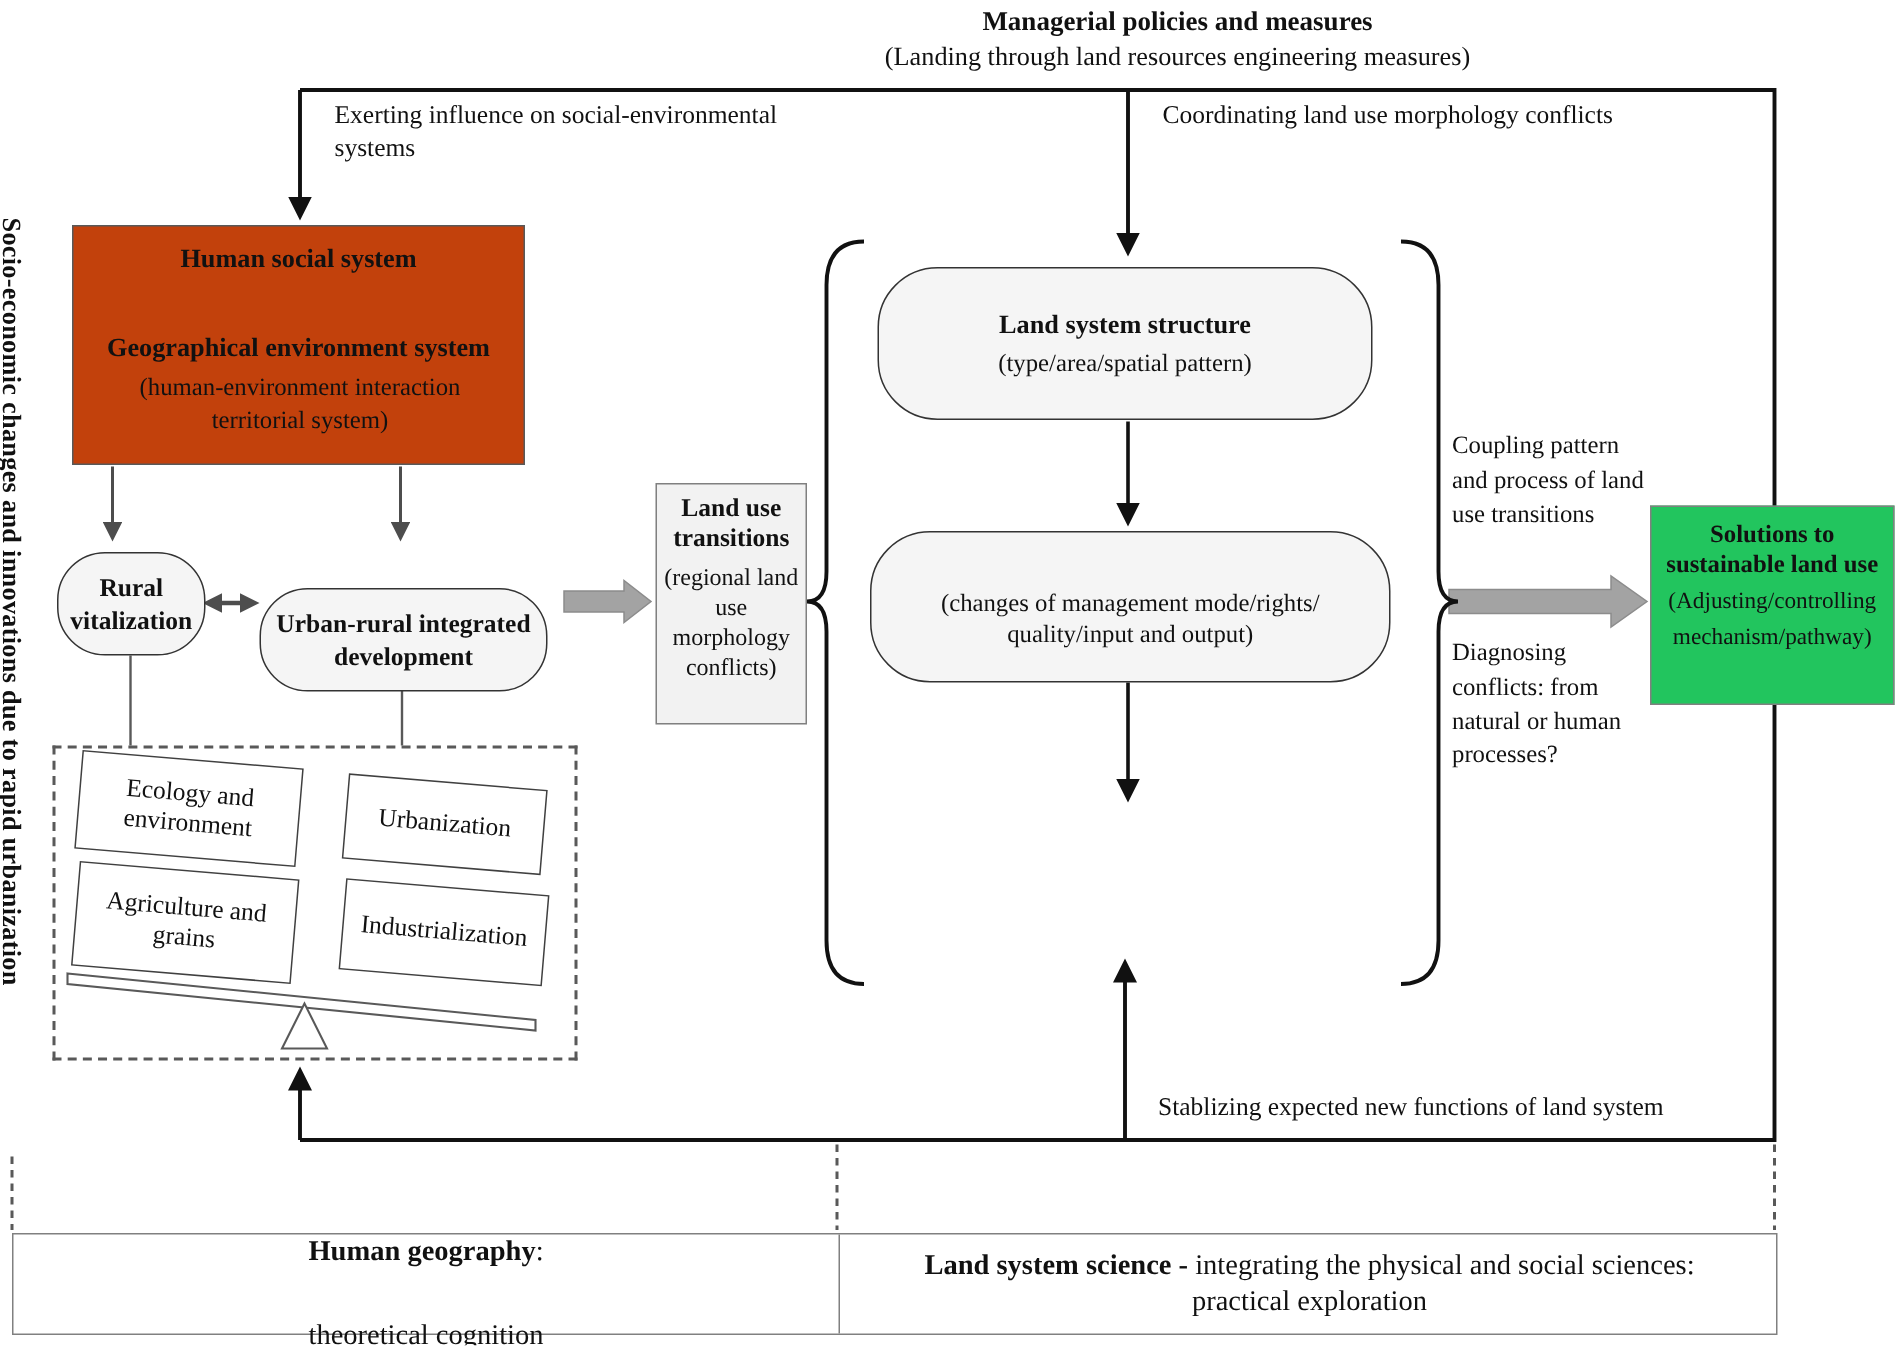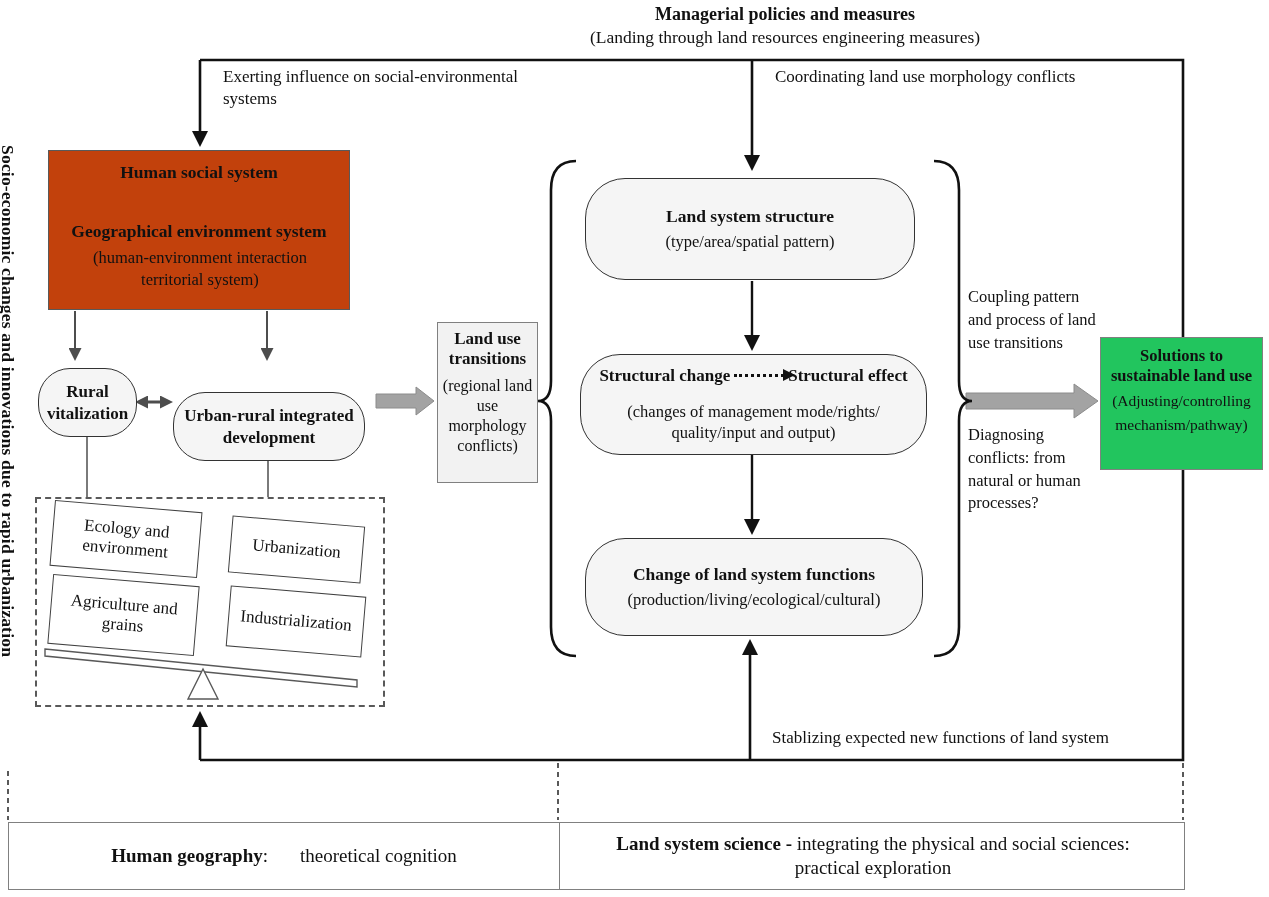--- a/index.html
+++ b/index.html
@@ -40,22 +40,22 @@
     text-align:center;font-size:17px;line-height:1.2;}
   .d1{left:52px;top:506px;width:148px;height:66px;transform:rotate(4.8deg);}
   .d2{left:230px;top:521px;width:133px;height:57px;transform:rotate(4.8deg);}
   .d3{left:50px;top:580px;width:147px;height:70px;transform:rotate(4.8deg);}
   .d4{left:228px;top:591px;width:136px;height:61px;transform:rotate(4.8deg);}
   .sidenote{position:absolute;z-index:2;font-size:16.5px;line-height:1.38;}
   .vtext{position:absolute;left:-3px;top:62px;height:678px;z-index:2;writing-mode:vertical-rl;
     text-orientation:mixed;font-weight:bold;font-size:17.5px;text-align:center;letter-spacing:0.2px;}
   .footerbox{left:8px;top:822px;width:1177px;height:68px;border:1.5px solid #808080;background:#fff;}
   .fdivider{position:absolute;left:550px;top:0;width:0;height:100%;border-left:1.2px solid #808080;}
-  .fcell-l{position:absolute;left:0;top:0;width:550px;height:100%;display:flex;flex-direction:row;
-    align-items:center;justify-content:center;font-size:19px;line-height:1.28;gap:32px;}
+  .fcell-l{position:absolute;left:0;top:0;width:550px;height:100%;display:flex;flex-direction:column;
+    align-items:center;justify-content:flex-start;font-size:19px;line-height:1.28;gap:32px;}
   .fcell-r{position:absolute;left:551px;top:0;width:626px;height:100%;display:flex;flex-direction:column;
     align-items:center;justify-content:center;font-size:19px;line-height:1.28;}
   .title1{left:400px;top:3px;width:770px;font-weight:bold;font-size:18px;}
   .title2{left:400px;top:26px;width:770px;font-size:17.5px;}
 </style>
 </head>
 <body>
 
 <div id="canvas">
 
@@ -141,33 +141,26 @@
     <div class="t">Land use transitions</div>
     <div class="s">(regional land use morphology conflicts)</div>
   </div>
 
   <div class="node stadium mid1">
     <div class="mid-t">Land system structure</div>
     <div class="mid-s">(type/area/spatial pattern)</div>
   </div>
 
   <div class="node stadium mid2">
-    <div class="ctr" style="width:100%;">
-      <span class="bold" style="font-size:17px;">Structural change</span><span class="dotarrow"></span><span class="bold" style="font-size:17px;">Structural effect</span>
-    </div>
     <div class="mid-s" style="margin-top:16px;line-height:1.25;">
       <div>(changes of management mode/rights/</div>
       <div>quality/input and output)</div>
     </div>
   </div>
 
-  <div class="node stadium mid3">
-    <div class="mid-t">Change of land system functions</div>
-    <div class="mid-s">(production/living/ecological/cultural)</div>
-  </div>
 
   <div class="sidenote" style="left:968px;top:286px;width:132px;">Coupling pattern and process of land use transitions</div>
   <div class="sidenote" style="left:968px;top:424px;width:140px;">Diagnosing conflicts: from natural or human processes?</div>
 
   <div class="node solutions">
     <div class="t">Solutions to</div>
     <div class="t">sustainable land use</div>
     <div class="s">
       <div>(Adjusting/controlling</div>
       <div>mechanism/pathway)</div>

